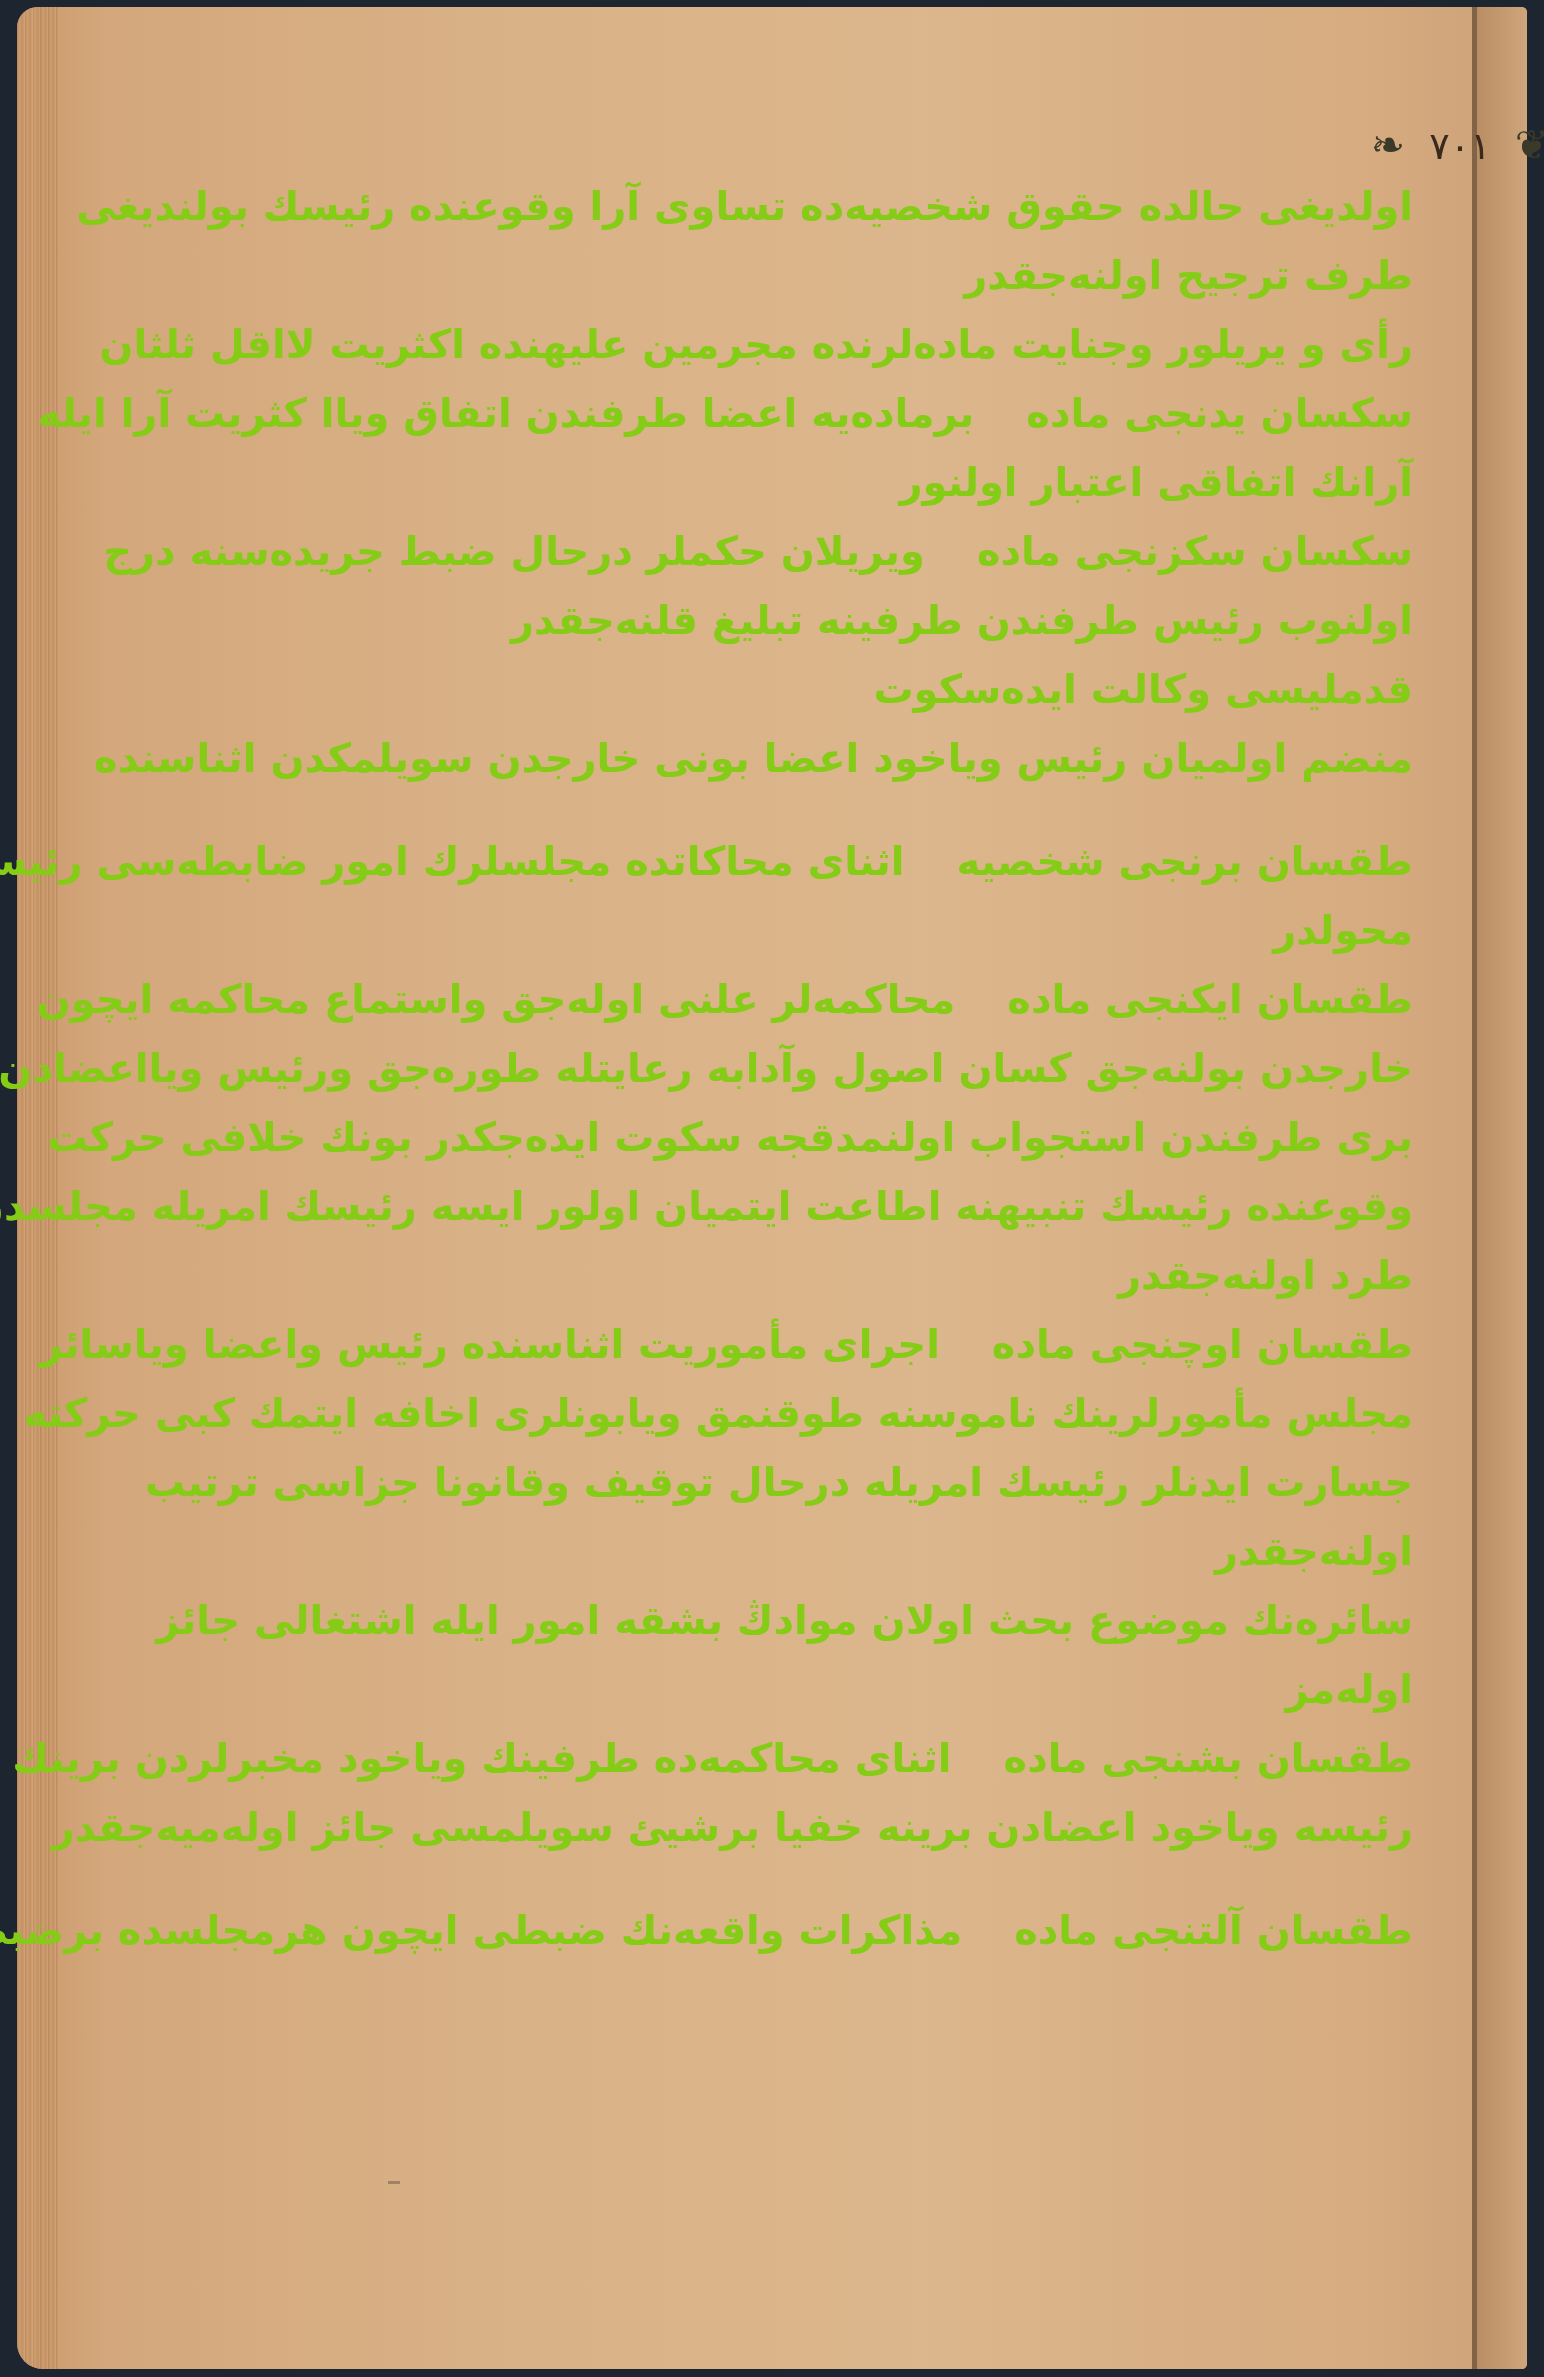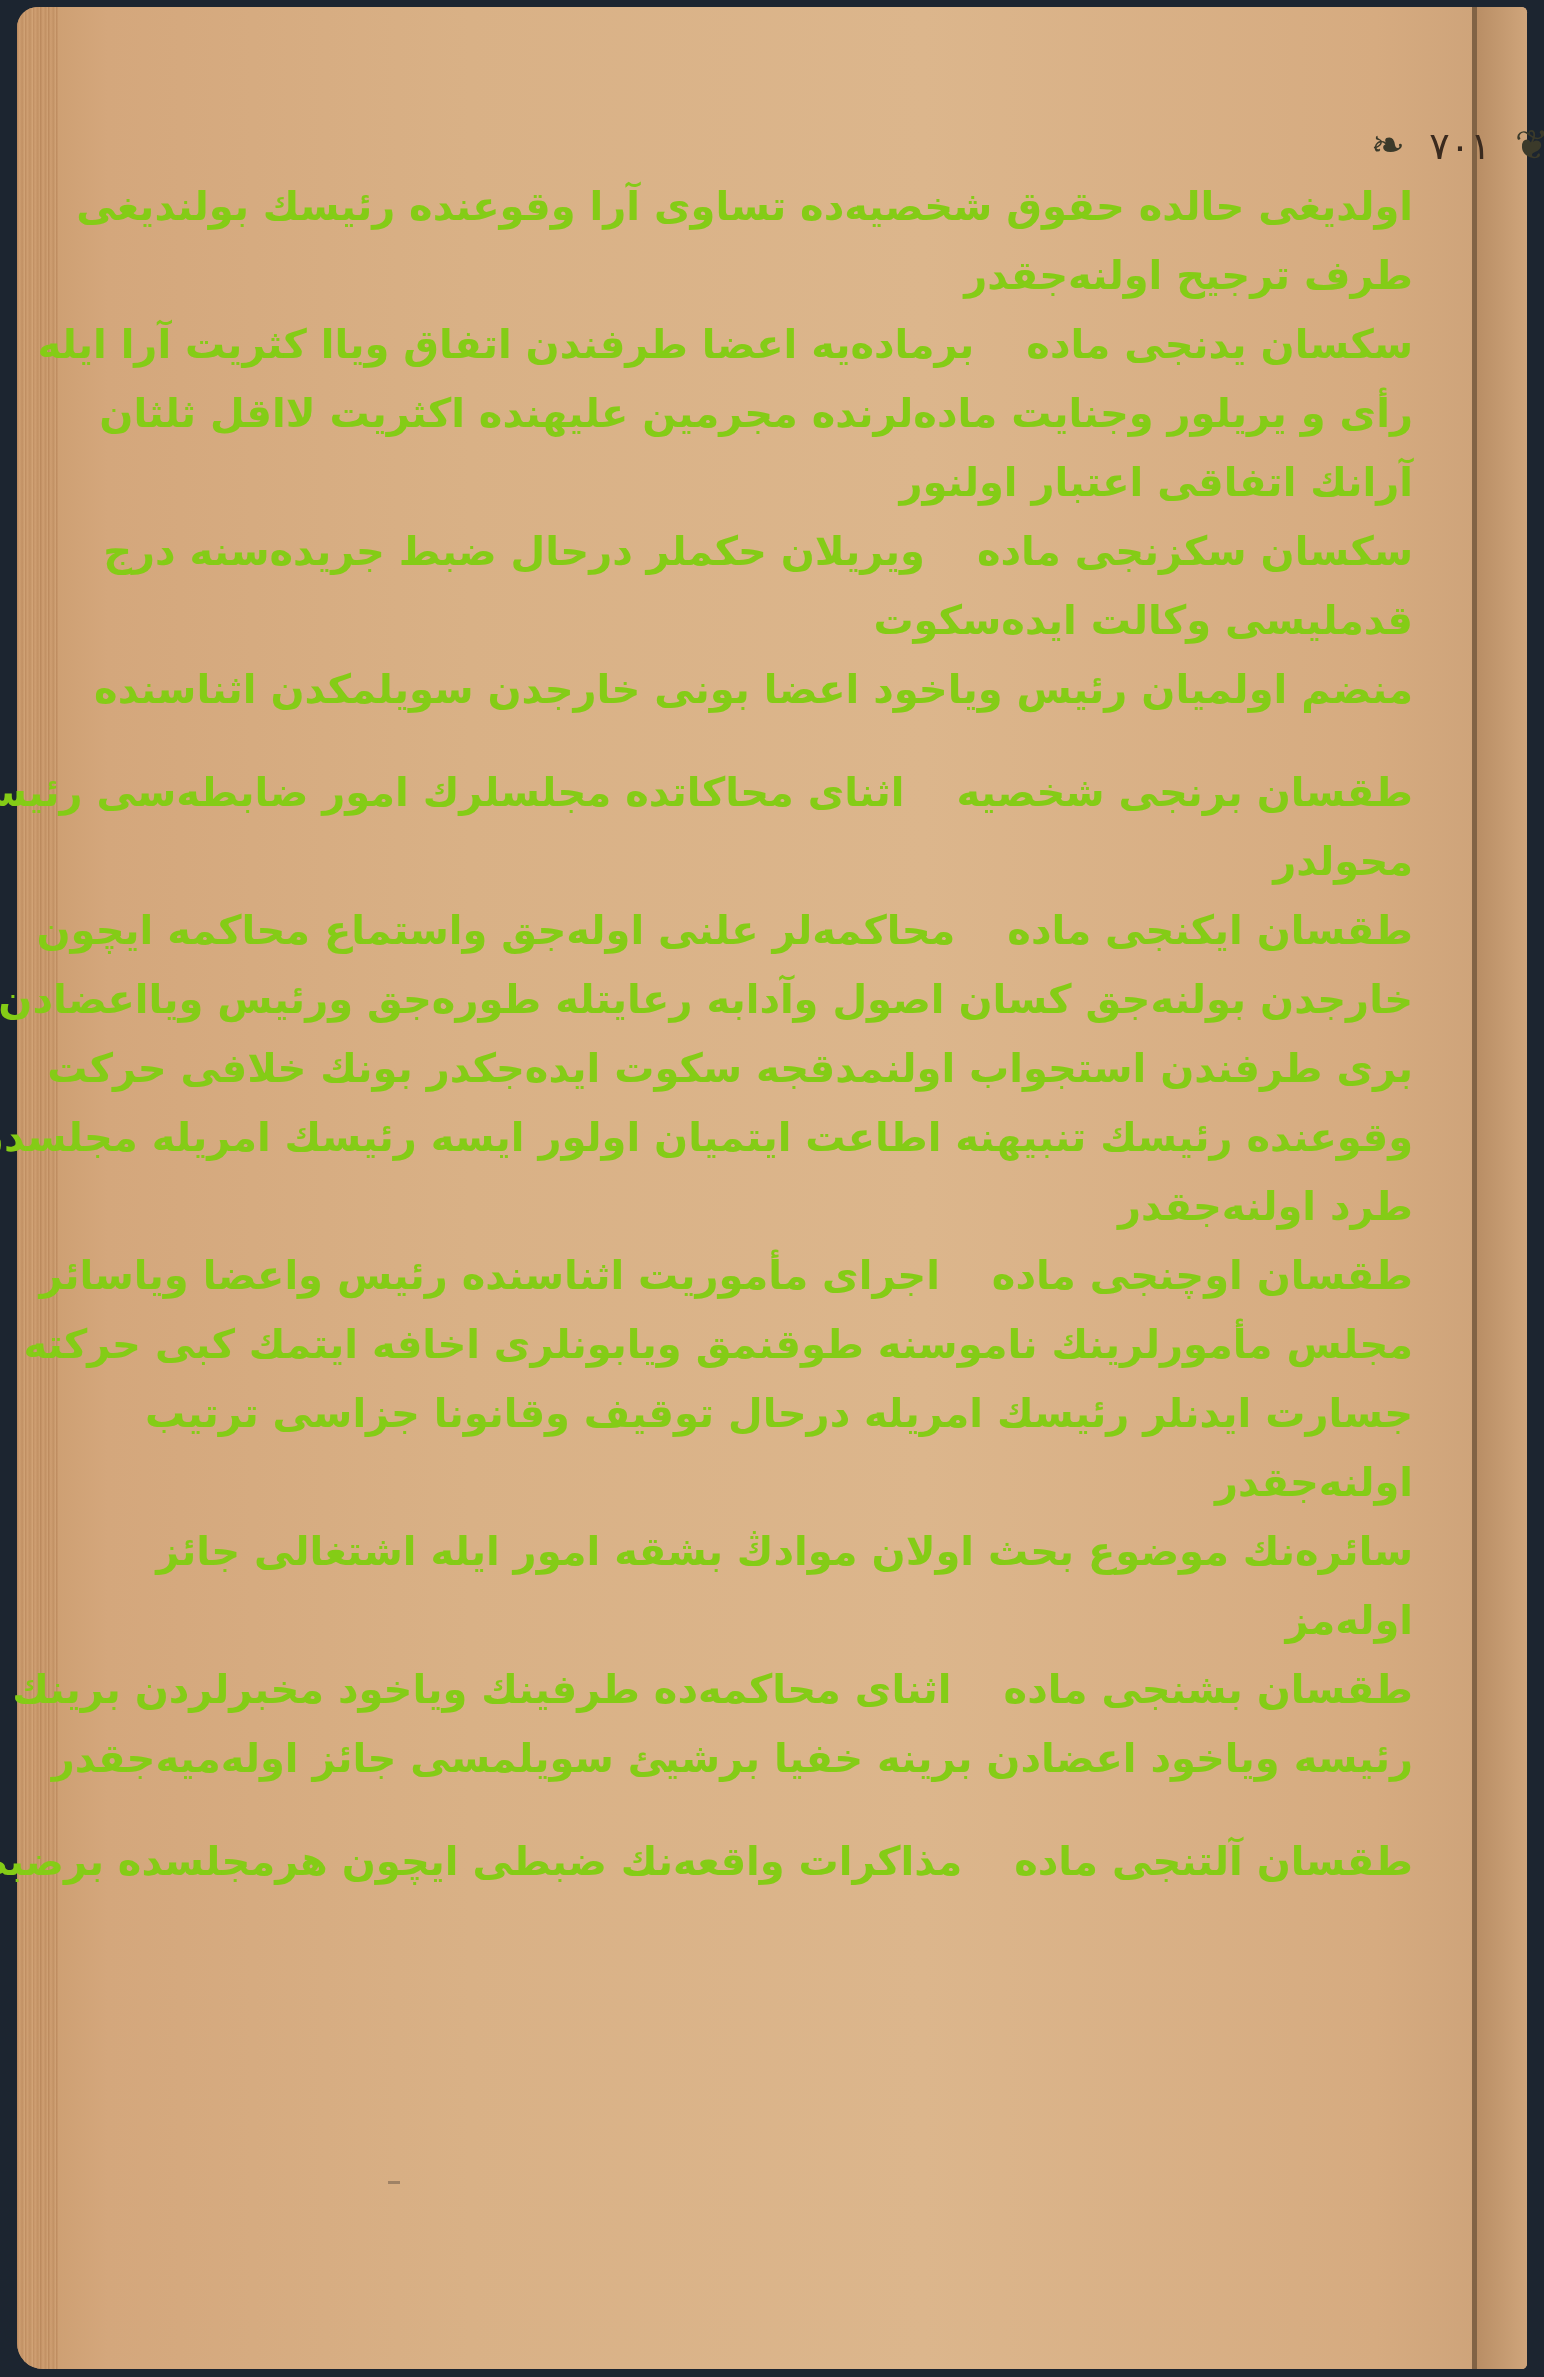--- a/index.html
+++ b/index.html
@@ -55,24 +55,25 @@
 
 <div class="header">
   <span class="orn">❧</span>
   <span>٧٠١</span>
   <span class="orn">❦</span>
 </div>
 
 <div class="content" id="content">
     <div class="line"><span>اولدیغی حالده حقوق شخصیه‌ده تساوی آرا وقوعنده رئیسك بولندیغی</span></div>
     <div class="line short"><span>طرف ترجیح اولنه‌جقدر</span></div>
+    <div class="line"><span>رأی و یریلور وجنایت ماده‌لرنده مجرمین علیهنده اکثریت لااقل ثلثان</span></div>
     <div class="line"><span class="art">سكسان يدنجی ماده</span><span>برماده‌یه اعضا طرفندن اتفاق ویاا کثریت آرا ایله</span></div>
-    <div class="line"><span>رأی و یریلور وجنایت ماده‌لرنده مجرمین علیهنده اکثریت لااقل ثلثان</span></div>
     <div class="line short"><span>آرانك اتفاقی اعتبار اولنور</span></div>
     <div class="line"><span class="art">سكسان سكزنجی ماده</span><span>ویریلان حكملر درحال ضبط جریده‌سنه درج</span></div>
+    <div class="line short"><span>اولنوب رئیس طرفندن طرفینه تبلیغ قلنه‌جقدر</span></div>
     <div class="line short"><span>قدملیسی وكالت ایده‌سكوت</span></div>
     <div class="line"><span>منضم اولمیان رئیس وياخود اعضا بونی خارجدن سویلمكدن اثناسنده</span></div>
     <div class="gap"></div>
     <div class="line"><span class="art">طقسان برنجی شخصیه</span><span>اثنای محاكاتده مجلسلرك امور ضابطه‌سی رئیسه</span></div>
     <div class="line short"><span>محولدر</span></div>
     <div class="line"><span class="art">طقسان ایكنجی ماده</span><span>محاكمه‌لر علنی اوله‌جق واستماع محاكمه ایچون</span></div>
     <div class="line"><span>خارجدن بولنه‌جق كسان اصول وآدابه رعایتله طوره‌جق ورئیس ویااعضادن</span></div>
     <div class="line"><span>بری طرفندن استجواب اولنمدقجه سكوت ایده‌جكدر بونك خلافی حركت</span></div>
     <div class="line"><span>وقوعنده رئیسك تنبیهنه اطاعت ایتمیان اولور ایسه رئیسك امریله مجلسدن</span></div>
     <div class="line short"><span>طرد اولنه‌جقدر</span></div>

